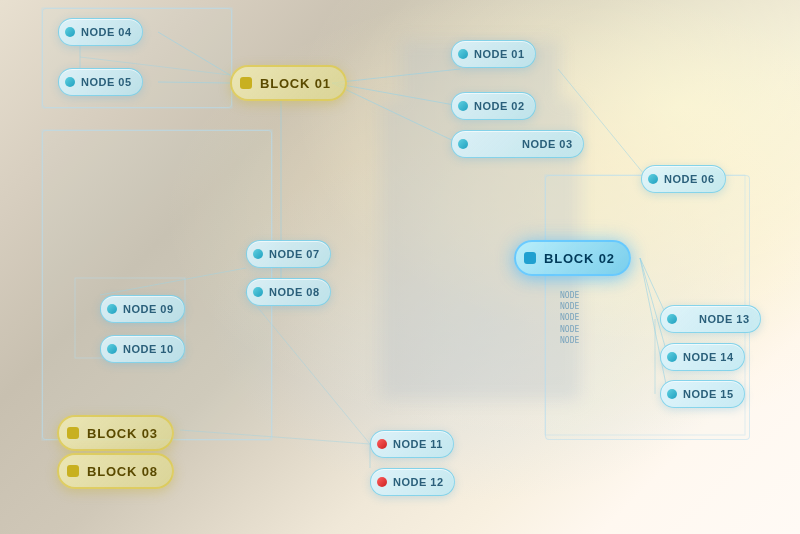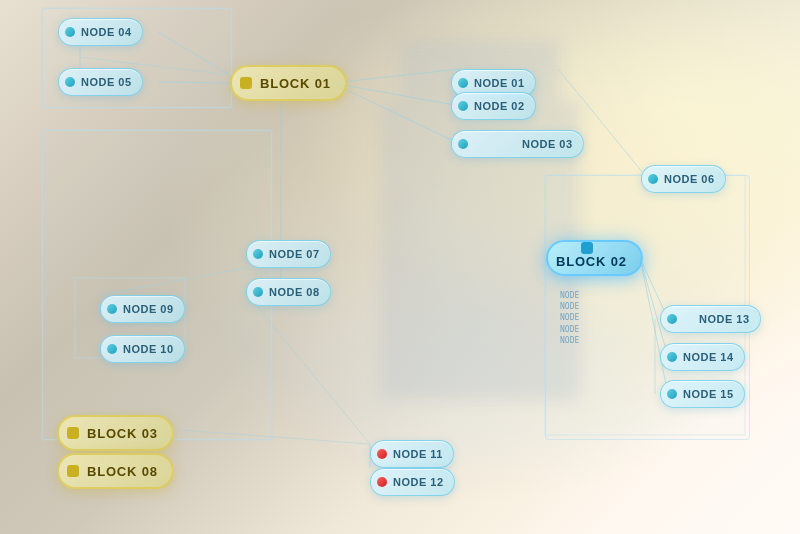--- a/index.html
+++ b/index.html
@@ -217,21 +217,21 @@
 
 <div class="outline-box" style="left:42px;top:8px;width:190px;height:100px;"></div>
 <div class="outline-box" style="left:42px;top:130px;width:230px;height:310px;"></div>
 <div class="outline-box" style="left:545px;top:175px;width:205px;height:265px;"></div>
 
 <div class="small-text" style="left:560px;top:290px;">
   NODE<br>NODE<br>NODE<br>NODE<br>NODE
 </div>
 
 <div id="nodes-container">
-    <div class="node-pill" style="left: 451px; top: 69px;">
+    <div class="node-pill" style="left: 451px; top: 40px;">
       <span class="dot dot-cyan"></span>
       <span>NODE 01</span>
     </div>
     <div class="node-pill" style="left: 451px; top: 92px;">
       <span class="dot dot-cyan"></span>
       <span>NODE 02</span>
     </div>
     <div class="node-pill" style="left: 451px; top: 130px; gap: 48px;">
       <span class="dot dot-cyan"></span>
       <span>NODE 03</span>
@@ -257,21 +257,21 @@
       <span>NODE 08</span>
     </div>
     <div class="node-pill" style="left: 100px; top: 295px;">
       <span class="dot dot-cyan"></span>
       <span>NODE 09</span>
     </div>
     <div class="node-pill" style="left: 100px; top: 335px;">
       <span class="dot dot-cyan"></span>
       <span>NODE 10</span>
     </div>
-    <div class="node-pill" style="left: 370px; top: 440px;">
+    <div class="node-pill" style="left: 370px; top: 430px;">
       <span class="dot dot-red"></span>
       <span>NODE 11</span>
     </div>
     <div class="node-pill" style="left: 370px; top: 468px;">
       <span class="dot dot-red"></span>
       <span>NODE 12</span>
     </div>
     <div class="node-pill" style="left: 660px; top: 305px; gap: 16px;">
       <span class="dot dot-cyan"></span>
       <span>NODE 13</span>
@@ -283,21 +283,21 @@
     <div class="node-pill" style="left: 660px; top: 380px;">
       <span class="dot dot-cyan"></span>
       <span>NODE 15</span>
     </div>
   </div>
 <div id="blocks-container">
     <div class="block-pill block-01" style="left: 230px; top: 65px;">
       <span class="block-dot" style="background: rgb(200, 176, 32);"></span>
       <span>BLOCK 01</span>
     </div>
-    <div class="block-pill block-02" style="left: 546px; top: 240px; flex-direction: column;">
+    <div class="block-pill block-02" style="left: 514px; top: 240px;">
       <span class="block-dot" style="background: rgb(32, 160, 208);"></span>
       <span>BLOCK 02</span>
     </div>
     <div class="block-pill block-03" style="left: 57px; top: 415px;">
       <span class="block-dot" style="background: rgb(200, 176, 32);"></span>
       <span>BLOCK 03</span>
     </div>
     <div class="block-pill block-08" style="left: 57px; top: 453px;">
       <span class="block-dot" style="background: rgb(200, 176, 32);"></span>
       <span>BLOCK 08</span>

